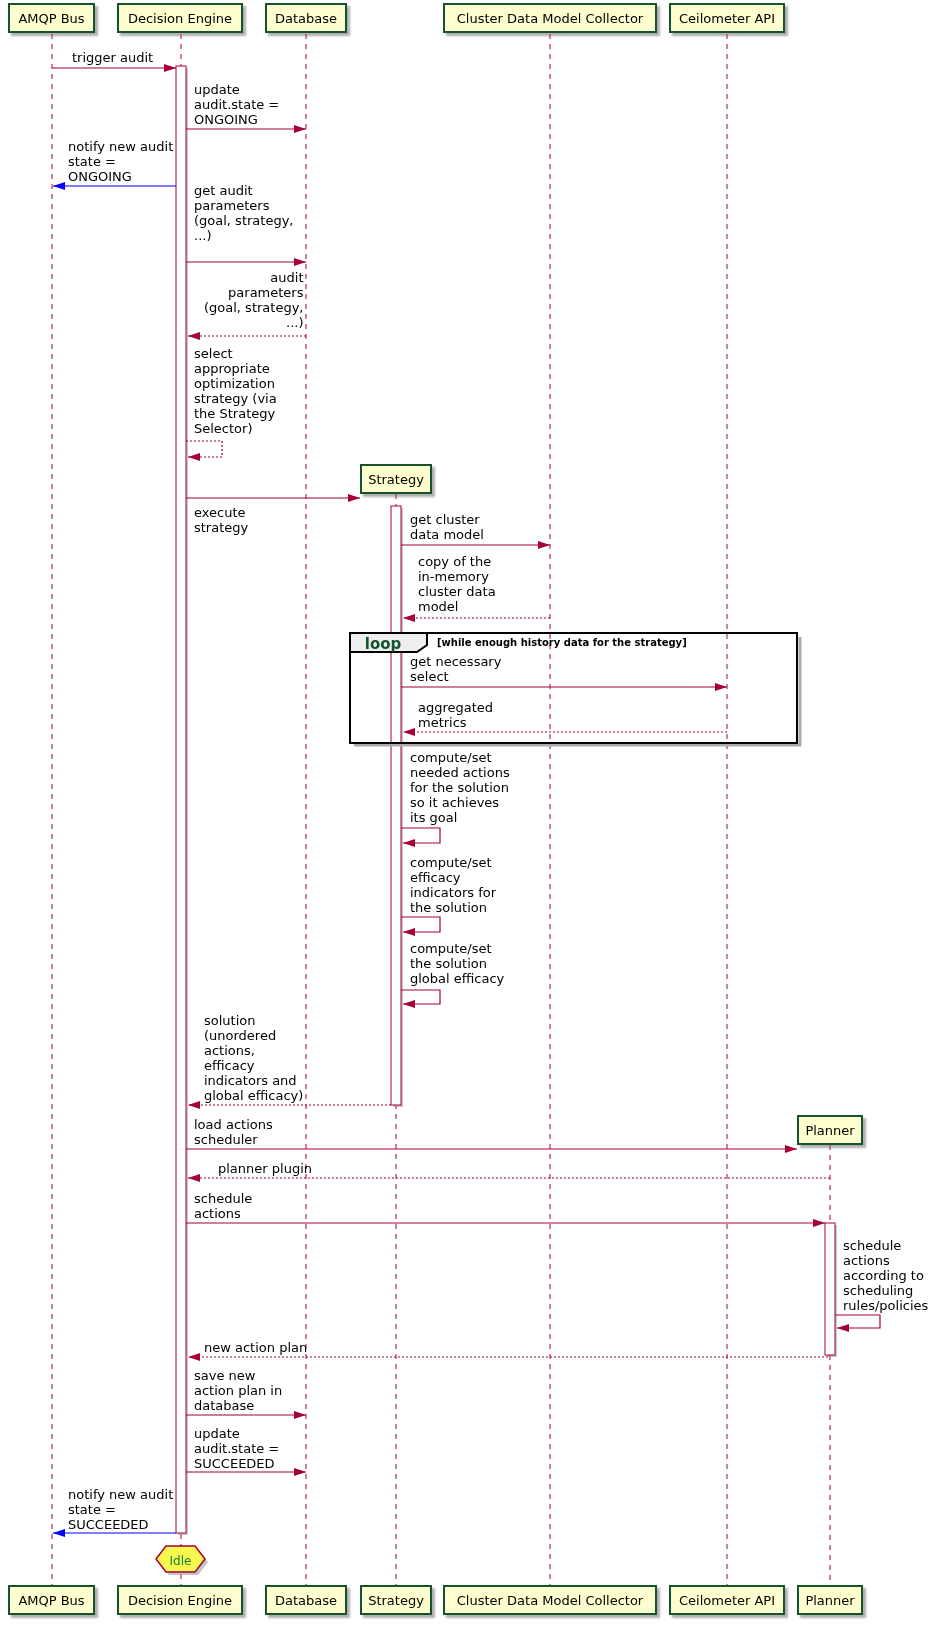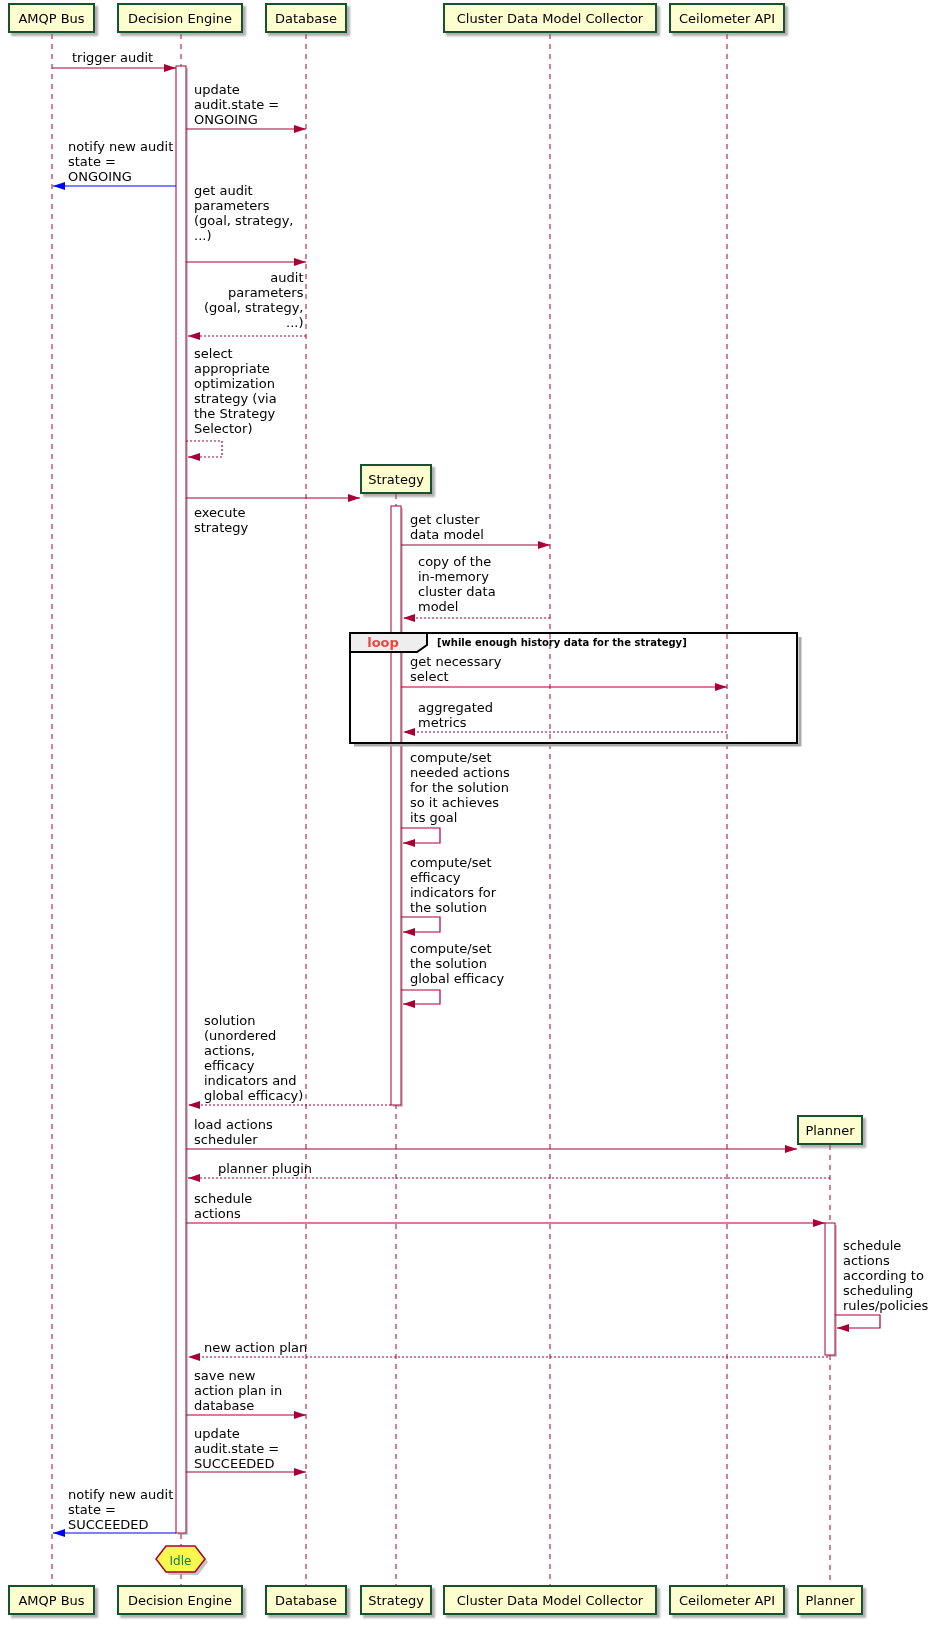--- a/index.html
+++ b/index.html
@@ -14,21 +14,21 @@
     background:#FEFECE;border:2px solid #14532d;
     box-shadow:3px 3px 2px rgba(110,110,110,0.55);
     font-size:13px;color:#000;white-space:nowrap;
   }
   .lbl{
     position:absolute;font-size:13px;line-height:15px;color:#000;
     white-space:pre-line;
   }
   .loop-title{
     position:absolute;left:352px;top:635px;width:62px;text-align:center;
-    font-size:13px;font-weight:bold;color:#ef4444;
+    font-size:15px;font-weight:bold;color:#14532d;
   }
   .cond{
     position:absolute;left:437px;top:637px;
     font-size:10px;font-weight:bold;color:#000;white-space:nowrap;
   }
   .idle{
     position:absolute;left:156px;top:1548px;width:49px;height:26px;
     display:flex;align-items:center;justify-content:center;
     font-size:12px;color:#15803d;
   }

